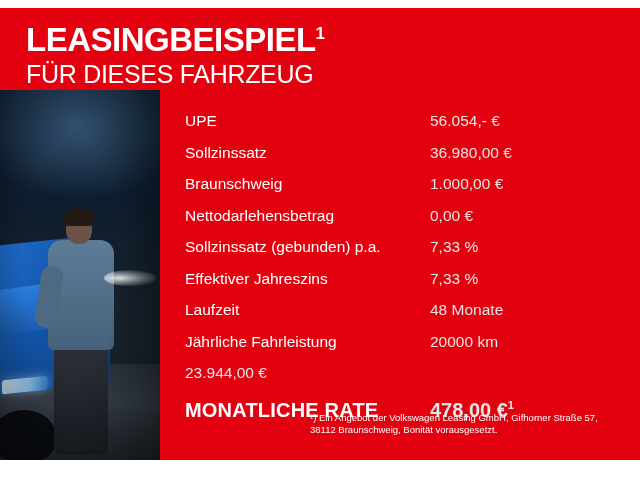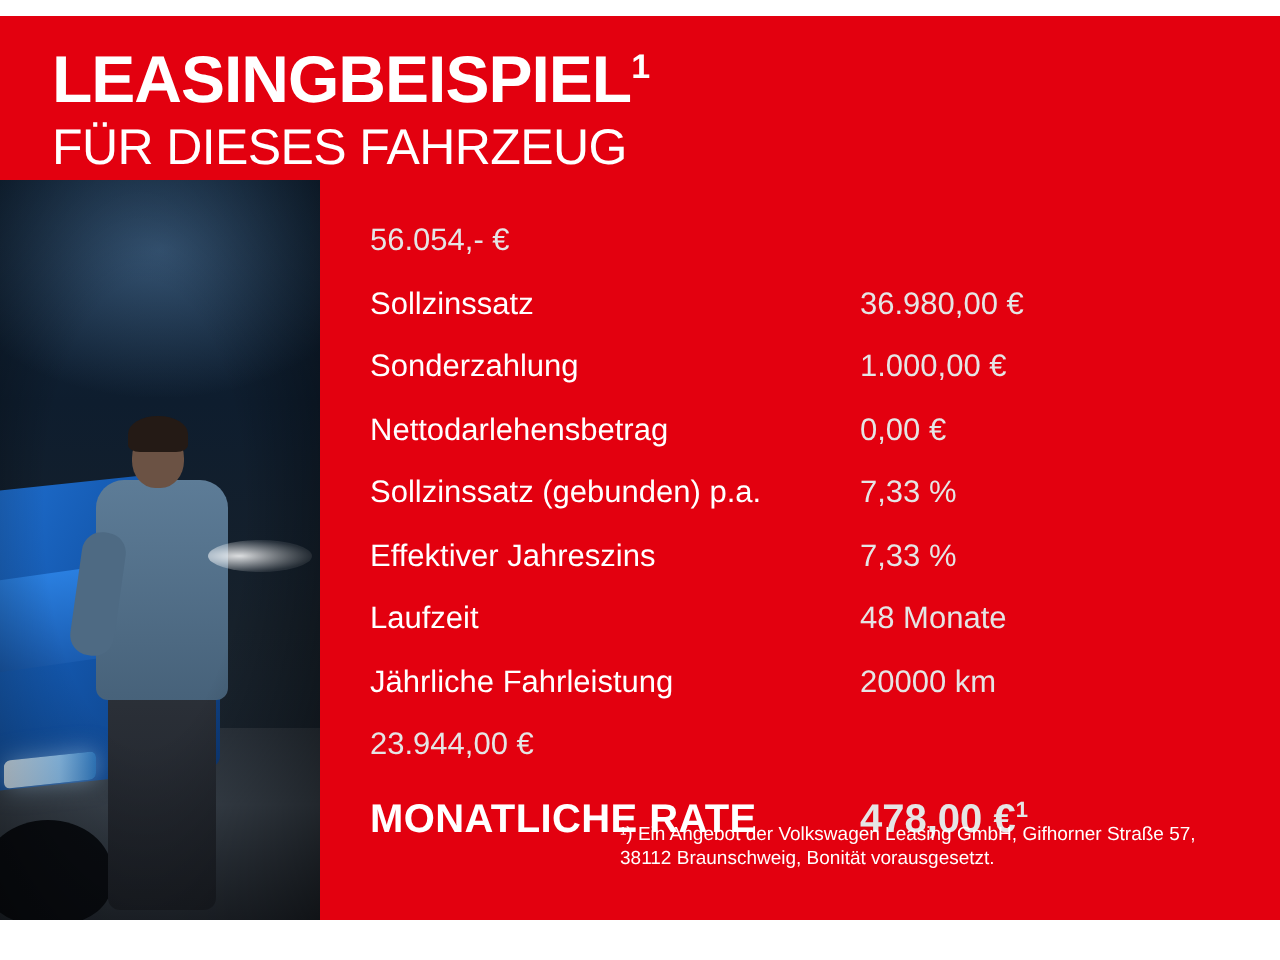--- a/index.html
+++ b/index.html
@@ -224,30 +224,31 @@
   <div class="banner">
 
     <div class="headline-wrap">
       <div class="headline-1"><span>LEASINGBEISPIEL</span><span class="sup">1</span></div>
       <div class="headline-2">FÜR DIESES FAHRZEUG</div>
     </div>
 
     <div class="table">
 
       <div class="row">
+        <div class="label">UPE</div>
         <div class="value">56.054,- €</div>
       </div>
 
       <div class="row">
         <div class="label">Sollzinssatz</div>
         <div class="value">36.980,00 €</div>
       </div>
 
       <div class="row">
-        <div class="label">Sonderzahlung</div>
+        <div class="label">Braunschweig</div>
         <div class="value">1.000,00 €</div>
       </div>
 
       <div class="row">
         <div class="label">Nettodarlehensbetrag</div>
         <div class="value">0,00 €</div>
       </div>
 
       <div class="row">
         <div class="label">Sollzinssatz (gebunden) p.a.</div>

